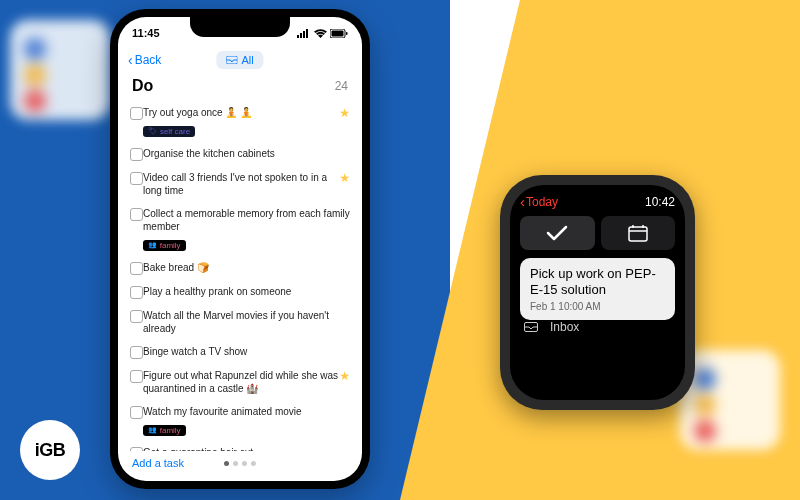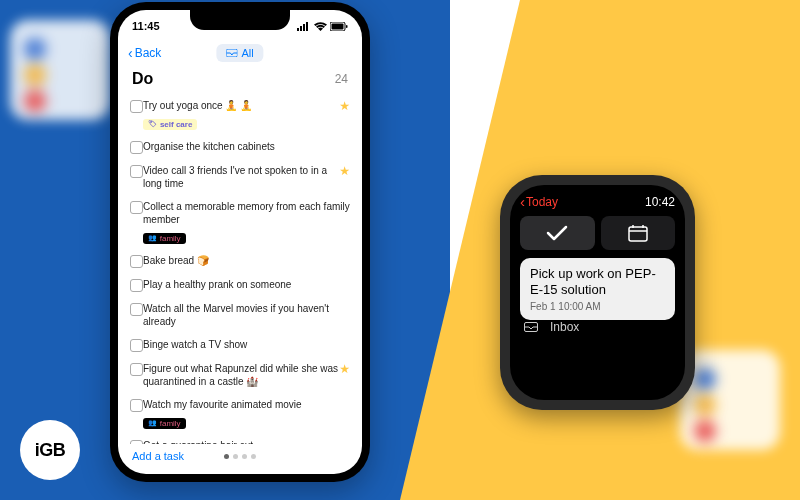--- a/index.html
+++ b/index.html
@@ -10,21 +10,21 @@
 .bg-right { position: absolute; right: 0; top: 0; width: 400px; height: 500px; background: #ffc845; clip-path: polygon(30% 0, 100% 0, 100% 100%, 0 100%); }
 
 .blur-card { position: absolute; width: 100px; height: 100px; background: rgba(255,255,255,0.85); border-radius: 18px; filter: blur(6px); }
 .blur-tl { left: 10px; top: 20px; }
 .blur-br { right: 20px; bottom: 50px; }
 .blur-dot { position: absolute; width: 22px; height: 22px; border-radius: 50%; filter: blur(3px); }
 
 .igb-badge { position: absolute; left: 20px; bottom: 20px; width: 60px; height: 60px; background: #fff; border-radius: 50%; display: flex; align-items: center; justify-content: center; font-weight: 800; font-size: 18px; letter-spacing: -0.5px; }
 
 
-.iphone { position: absolute; left: 110px; top: 2px; width: 260px; height: 480px; background: #000; border-radius: 36px; padding: 8px; box-shadow: 0 10px 30px rgba(0,0,0,0.3); }
+.iphone { position: absolute; left: 110px; top: 9px; width: 260px; height: 480px; background: #000; border-radius: 36px; padding: 8px; box-shadow: 0 10px 30px rgba(0,0,0,0.3); }
 .iphone-screen { width: 100%; height: 100%; background: #fff; border-radius: 28px; overflow: hidden; position: relative; }
 .notch { position: absolute; top: 0; left: 50%; transform: translateX(-50%); width: 100px; height: 20px; background: #000; border-radius: 0 0 14px 14px; z-index: 10; }
 
 .status-bar { height: 28px; display: flex; align-items: center; justify-content: space-between; padding: 4px 14px 0; font-size: 11px; font-weight: 600; }
 .status-right { display: flex; gap: 3px; align-items: center; }
 
 .nav-bar { height: 30px; display: flex; align-items: center; padding: 0 10px; position: relative; }
 .back-btn { color: #007aff; font-size: 12px; display: flex; align-items: center; gap: 2px; }
 .chevron-left { font-size: 14px; }
 .filter-pill { position: absolute; left: 50%; transform: translateX(-50%); background: #e8eef7; border-radius: 6px; padding: 3px 10px; font-size: 11px; color: #007aff; display: flex; align-items: center; gap: 4px; font-weight: 500; }
@@ -32,21 +32,21 @@
 .list-header { display: flex; justify-content: space-between; align-items: center; padding: 2px 14px 6px; }
 .list-title { font-size: 16px; font-weight: 700; }
 .list-count { font-size: 12px; color: #888; }
 
 .task-list { padding: 0 12px; height: 350px; overflow: hidden; }
 .task-item { display: flex; align-items: flex-start; gap: 0; padding: 5px 0; position: relative; }
 .checkbox { width: 13px; height: 13px; border: 1.5px solid #aaa; border-radius: 3px; flex-shrink: 0; margin-top: 1px; }
 .task-content { flex: 1; min-width: 0; }
 .task-text { font-size: 10px; line-height: 1.3; color: #222; }
 .task-tag { display: inline-flex; align-items: center; gap: 3px; font-size: 8px; padding: 1px 5px; border-radius: 3px; margin-top: 2px; }
-.tag-selfcare { background: #fef9c3; color: #6b5fd4; font-weight: bold; }
+.tag-selfcare { background: #0f172a; color: #6b5fd4; }
 .tag-family { background: #000000; color: #d4587a; }
 .star { color: #ffc845; font-size: 12px; margin-left: auto; }
 
 .bottom-bar { position: absolute; bottom: 6px; left: 0; right: 0; padding: 6px 14px; display: flex; align-items: center; }
 .add-task { color: #007aff; font-size: 11px; font-weight: 400; }
 .page-dots { position: absolute; left: 50%; transform: translateX(-50%); display: flex; gap: 4px; }
 .dot { width: 5px; height: 5px; border-radius: 50%; background: #ccc; }
 .dot.active { background: #666; }
 
 

